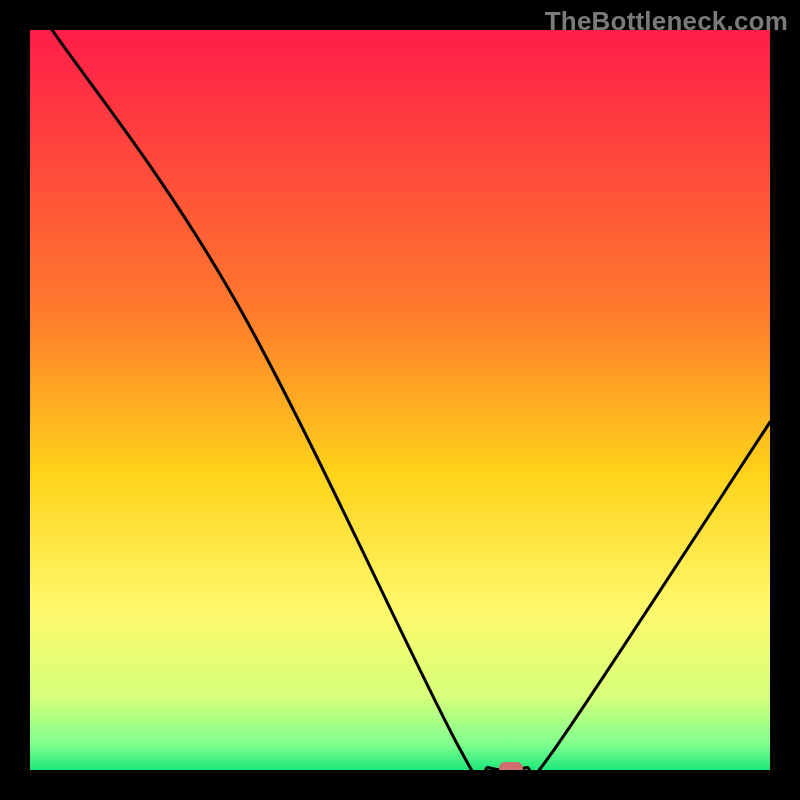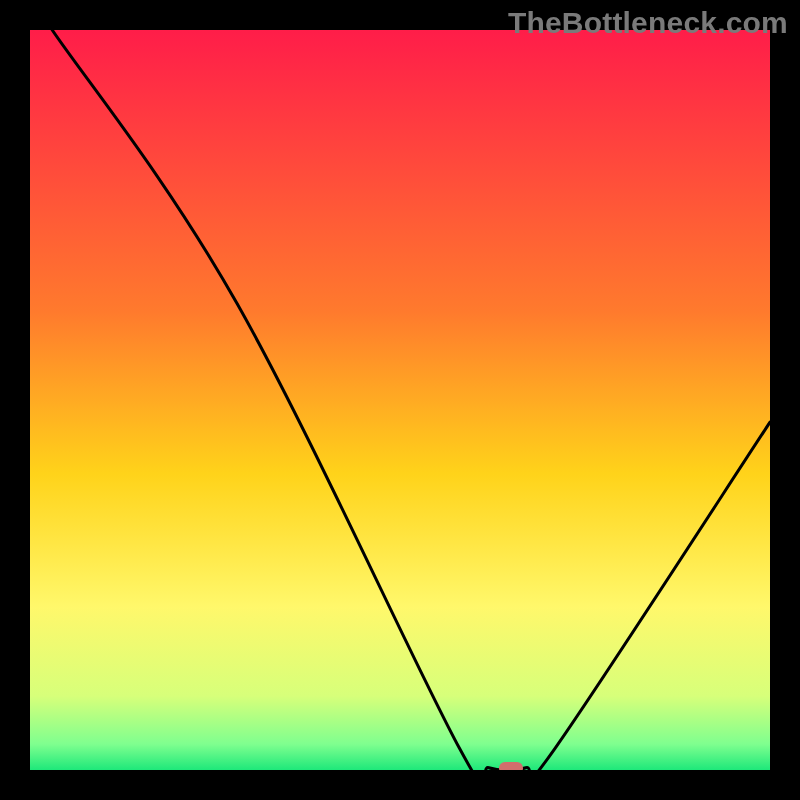--- a/index.html
+++ b/index.html
@@ -13,21 +13,21 @@
   .wrap {
     position: relative;
     width: 800px;
     height: 800px;
   }
   .attribution {
     position: absolute;
     top: 6px;
     right: 12px;
     color: #7a7a7a;
-    font-size: 30px;
+    font-size: 26px;
     font-weight: 600;
     letter-spacing: 0.2px;
     z-index: 10;
   }
   .plot-frame {
     position: absolute;
     left: 30px;
     top: 30px;
     width: 740px;
     height: 740px;

